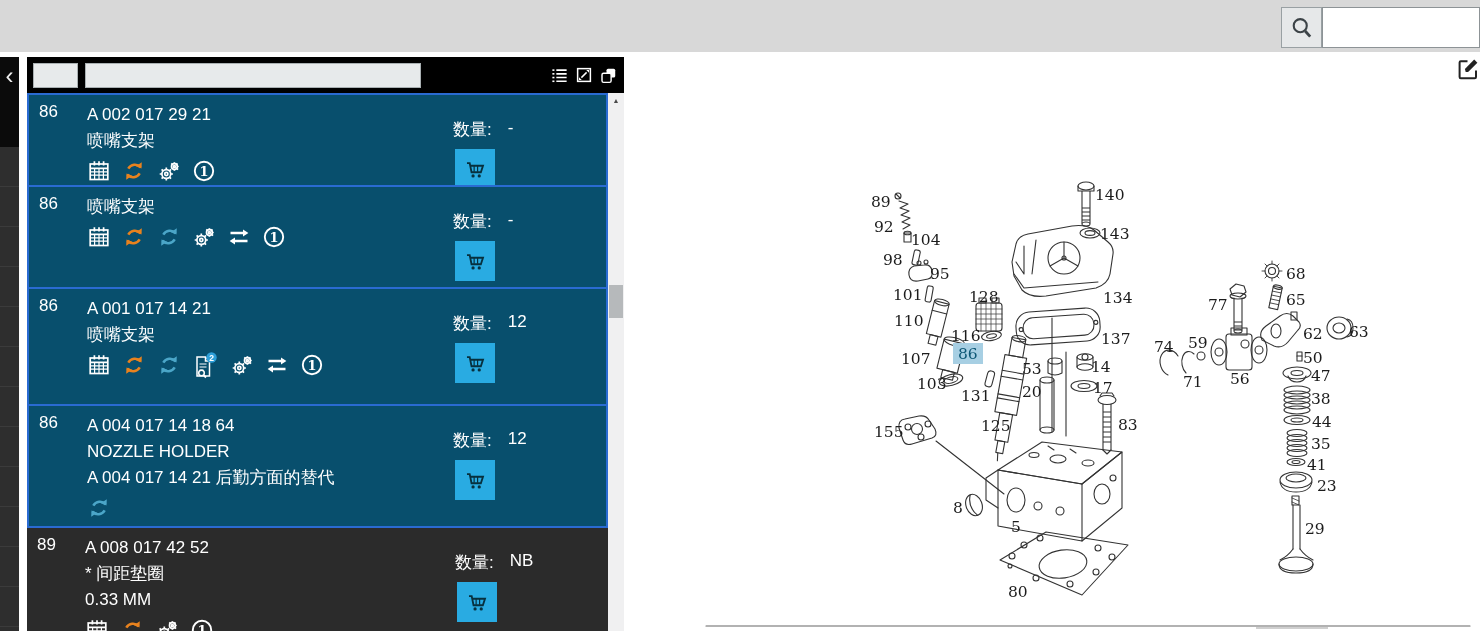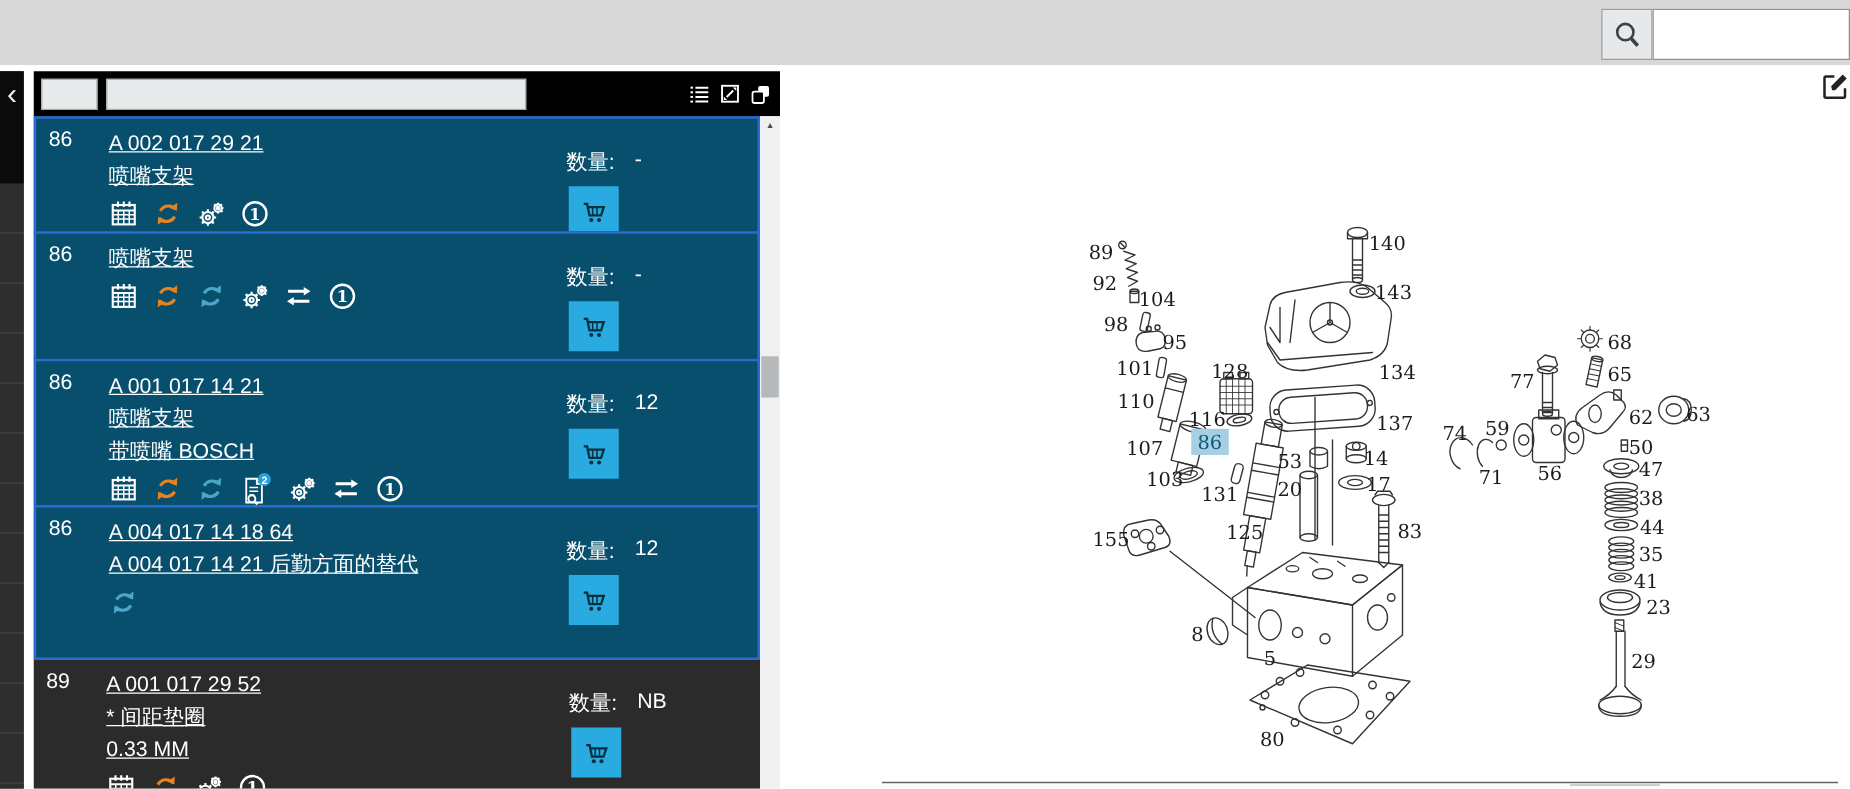--- a/index.html
+++ b/index.html
@@ -33,21 +33,21 @@
     box-sizing:border-box;font-size:14px;padding:0 6px;outline:none;}
   .ph-icons{margin-left:auto;display:flex;gap:6px;align-items:center;}
   .ph-icons svg{display:block;cursor:pointer;}
   .rows{position:absolute;left:0;top:36px;width:581px;height:538px;
     background:#2b2b2b;overflow:hidden;}
   .row{position:relative;display:flex;box-sizing:border-box;color:#fff;cursor:pointer;}
   .row.sel{background:#084f6d;border-left:2px solid #2a6bd2;border-right:2px solid #2a6bd2;
     border-top:2px solid #2a6bd2;}
   .row.sel-last{border-bottom:2px solid #2a6bd2;}
   .col-pos{width:58px;padding:7px 0 0 10px;font-size:17px;box-sizing:border-box;}
-  .col-main{flex:1;padding-top:7px;font-size:17px;line-height:26px;text-decoration:underline;}
+  .col-main{flex:1;padding-top:7px;font-size:17px;line-height:26px;}
   .col-qty{width:153px;padding-top:7px;box-sizing:border-box;}
   .qline{display:flex;gap:16px;font-size:17px;margin-top:16px;}
   .cart-btn{margin:8px 0 0 2px;width:40px;height:40px;background:#29abe2;border:none;
     display:flex;align-items:center;justify-content:center;cursor:pointer;padding:0;}
   .icon-row{display:flex;gap:11px;align-items:center;margin-top:4px;height:26px;}
   .icon-row svg{display:block;cursor:pointer;}
   
   .vscroll{position:absolute;left:581px;top:36px;width:16px;height:538px;background:#f0f0f1;}
   .vs-up{height:15px;text-align:center;font-size:7px;color:#4a4a4a;line-height:15px;cursor:pointer;}
   .vs-thumb{position:absolute;left:1px;top:192px;width:14px;height:33px;background:#b6b9bb;cursor:pointer;}
@@ -246,21 +246,20 @@
             </svg>
         </button>
       </div>
     </div>
 
     <div class="row sel" style="height:117px">
       <div class="col-pos">86</div>
       <div class="col-main">
         <div>A 001 017 14 21</div>
         <div>喷嘴支架</div>
-        <div>带喷嘴 BOSCH</div>
         <div class="icon-row">
           <svg width="24" height="24">
               <use href="#sym-cal"></use>
             </svg>
           <svg width="24" height="24" style="color:#e8821e">
               <use href="#sym-refresh"></use>
             </svg>
           <svg width="24" height="24" style="color:#4ba6c8">
               <use href="#sym-refresh"></use>
             </svg>
@@ -296,20 +295,21 @@
               <use href="#sym-cart"></use>
             </svg>
         </button>
       </div>
     </div>
 
     <div class="row sel sel-last" style="height:124px">
       <div class="col-pos">86</div>
       <div class="col-main">
         <div>A 004 017 14 18 64</div>
+        <div>NOZZLE HOLDER</div>
         <div>A 004 017 14 21 后勤方面的替代</div>
         <div class="icon-row">
           <svg width="24" height="24" style="color:#4ba6c8">
               <use href="#sym-refresh"></use>
             </svg>
         </div>
       </div>
       <div class="col-qty">
         <div class="qline">
             <span>数量:</span>
@@ -319,21 +319,21 @@
           <svg width="26" height="26">
               <use href="#sym-cart"></use>
             </svg>
         </button>
       </div>
     </div>
 
     <div class="row" style="height:120px">
       <div class="col-pos">89</div>
       <div class="col-main">
-        <div>A 001 017 29 52</div>
+        <div>A 008 017 42 52</div>
         <div>* 间距垫圈</div>
         <div>0.33 MM</div>
         <div class="icon-row">
           <svg width="24" height="24">
               <use href="#sym-cal"></use>
             </svg>
           <svg width="24" height="24" style="color:#e8821e">
               <use href="#sym-refresh"></use>
             </svg>
           <svg width="24" height="24">

